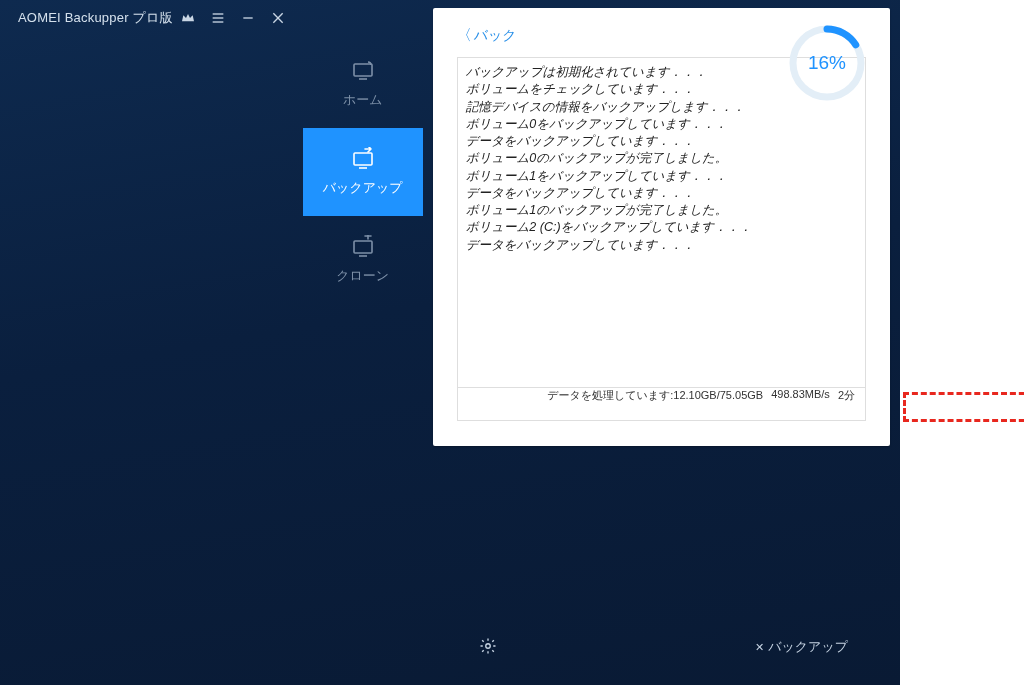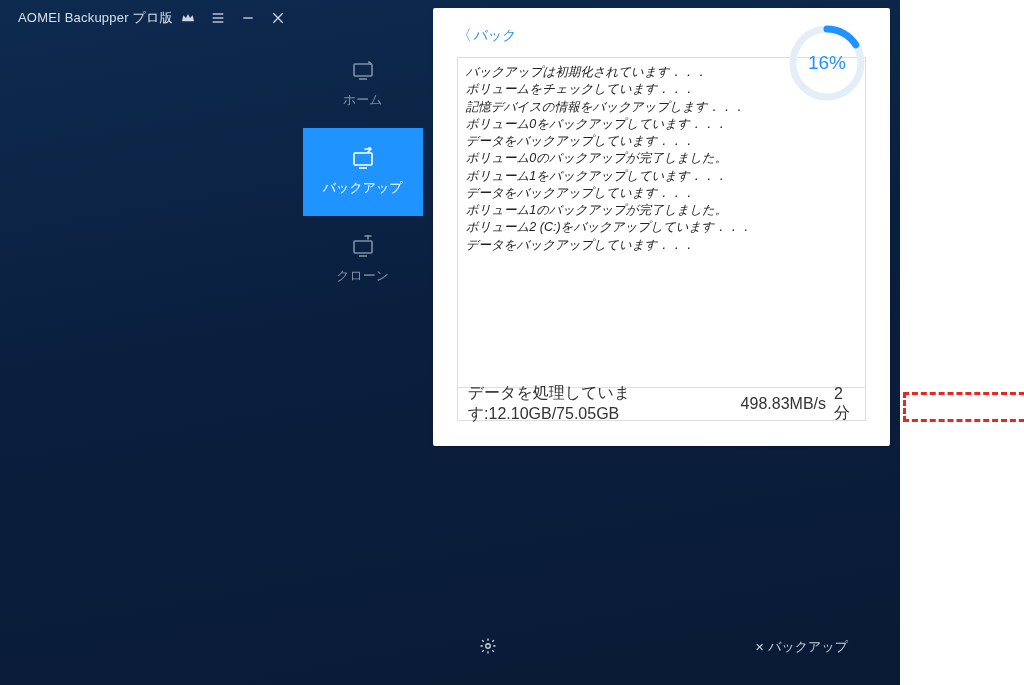--- a/index.html
+++ b/index.html
@@ -38,22 +38,22 @@
   .back-link {
     color: #2a90e8; font-size: 14px; cursor: pointer; display: inline-flex; align-items: center; gap: 2px;
   }
   .back-link .chev { font-size: 15px; }
   .log {
     margin-top: 12px; border: 1px solid #dedede; height: 330px; padding: 6px 8px;
     font-size: 12.5px; line-height: 1.38; color: #222; white-space: pre-line;
     border-bottom: none; overflow: hidden; font-style: italic;
   }
   .status-row {
-    height: 34px; border: 1px solid #dedede; display: flex; align-items: center;
-    font-size: 16px; color: #333; padding: 0 10px;
+    height: 34px; border: 1px solid #dedede; display: flex; 
+    font-size: 11px; color: #333; padding: 0 10px;
   }
   .status-row .spacer { flex: 1; }
   .status-row .seg { margin-left: 8px; }
   .progress-ring {
     position: absolute; top: 14px; right: 22px; width: 82px; height: 82px;
   }
   .progress-ring .pct {
     position: absolute; inset: 0; display: flex; align-items: center; justify-content: center;
     color: #1f93ff; font-size: 19px; font-weight: 400;
   }

